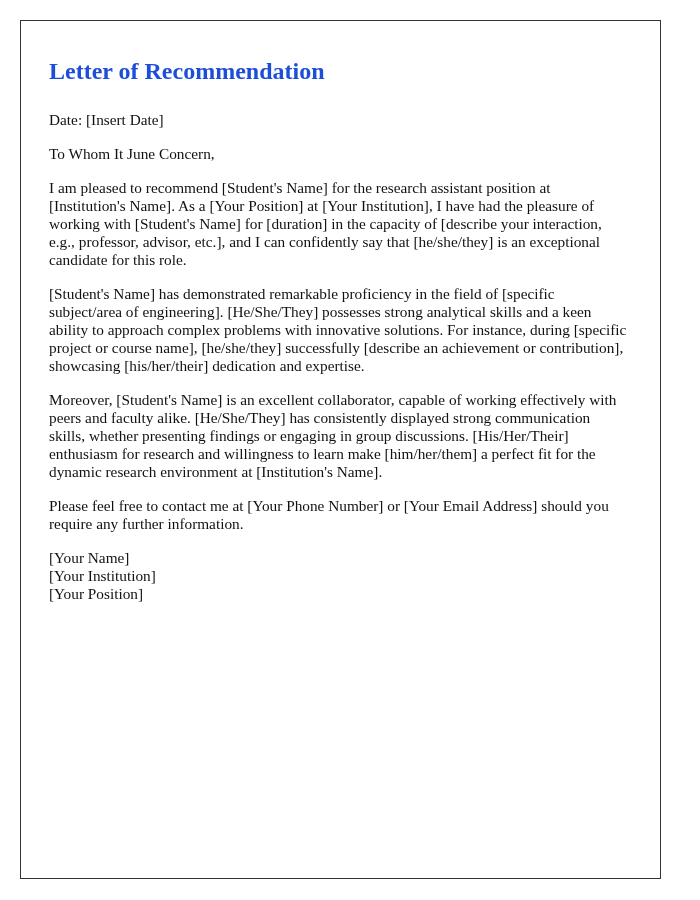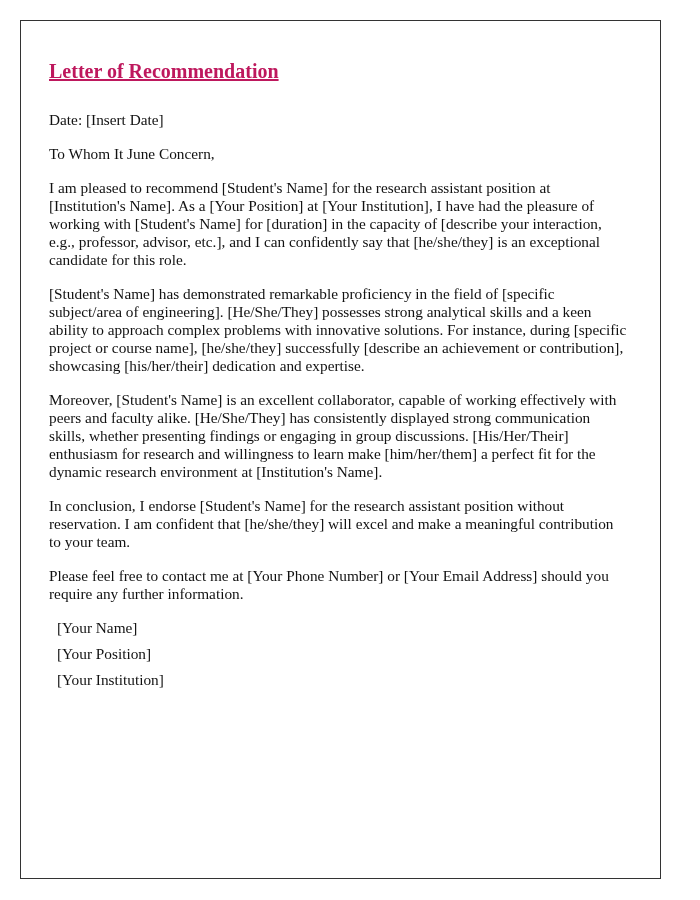--- a/index.html
+++ b/index.html
@@ -19,55 +19,53 @@
       left: 20px;
       top: 20px;
       width: 641px;
       height: 859px;
       box-sizing: border-box;
       border: 1px solid #333333;
       padding: 26px 28px 20px 28px;
     }
     h1 {
       font-family: "Liberation Serif", "DejaVu Serif", serif;
-      font-size: 20px;
+      font-size: 24px;
       font-weight: bold;
       margin: 4px 0 20px 0;
       line-height: 40px;
-      color: #be185d;
-      text-decoration: underline;
+      color: #1d4ed8;
     }
     p {
       font-size: 15.3px;
       line-height: 18px;
       margin: 0 4px 16px 0;
     }
     .signature-block p {
-      margin: 8px;
+      margin: 0;
     }
   </style>
 </head>
 <body>
 
 <div class="page">
   <h1>Letter of Recommendation</h1>
 
   <p>Date: [Insert Date]</p>
 
   <p>To Whom It June Concern,</p>
 
   <p>I am pleased to recommend [Student's Name] for the research assistant position at [Institution's Name]. As a [Your Position] at [Your Institution], I have had the pleasure of working with [Student's Name] for [duration] in the capacity of [describe your interaction, e.g., professor, advisor, etc.], and I can confidently say that [he/she/they] is an exceptional candidate for this role.</p>
 
   <p>[Student's Name] has demonstrated remarkable proficiency in the field of [specific subject/area of engineering]. [He/She/They] possesses strong analytical skills and a keen ability to approach complex problems with innovative solutions. For instance, during [specific project or course name], [he/she/they] successfully [describe an achievement or contribution], showcasing [his/her/their] dedication and expertise.</p>
 
   <p>Moreover, [Student's Name] is an excellent collaborator, capable of working effectively with peers and faculty alike. [He/She/They] has consistently displayed strong communication skills, whether presenting findings or engaging in group discussions. [His/Her/Their] enthusiasm for research and willingness to learn make [him/her/them] a perfect fit for the dynamic research environment at [Institution's Name].</p>
 
-  <p>In conclusion, I endorse [Student's Name] for the research assistant position without reservation. I am confident that [he/she/they] will excel and make a meaningful contribution to your team.</p>
 
   <p>Please feel free to contact me at [Your Phone Number] or [Your Email Address] should you require any further information.</p>
 
 
   <div class="signature-block">
     <p>[Your Name]</p>
+    <p>[Your Institution]</p>
     <p>[Your Position]</p>
-    <p>[Your Institution]</p>
   </div>
 </div>
 
 </body></html>

